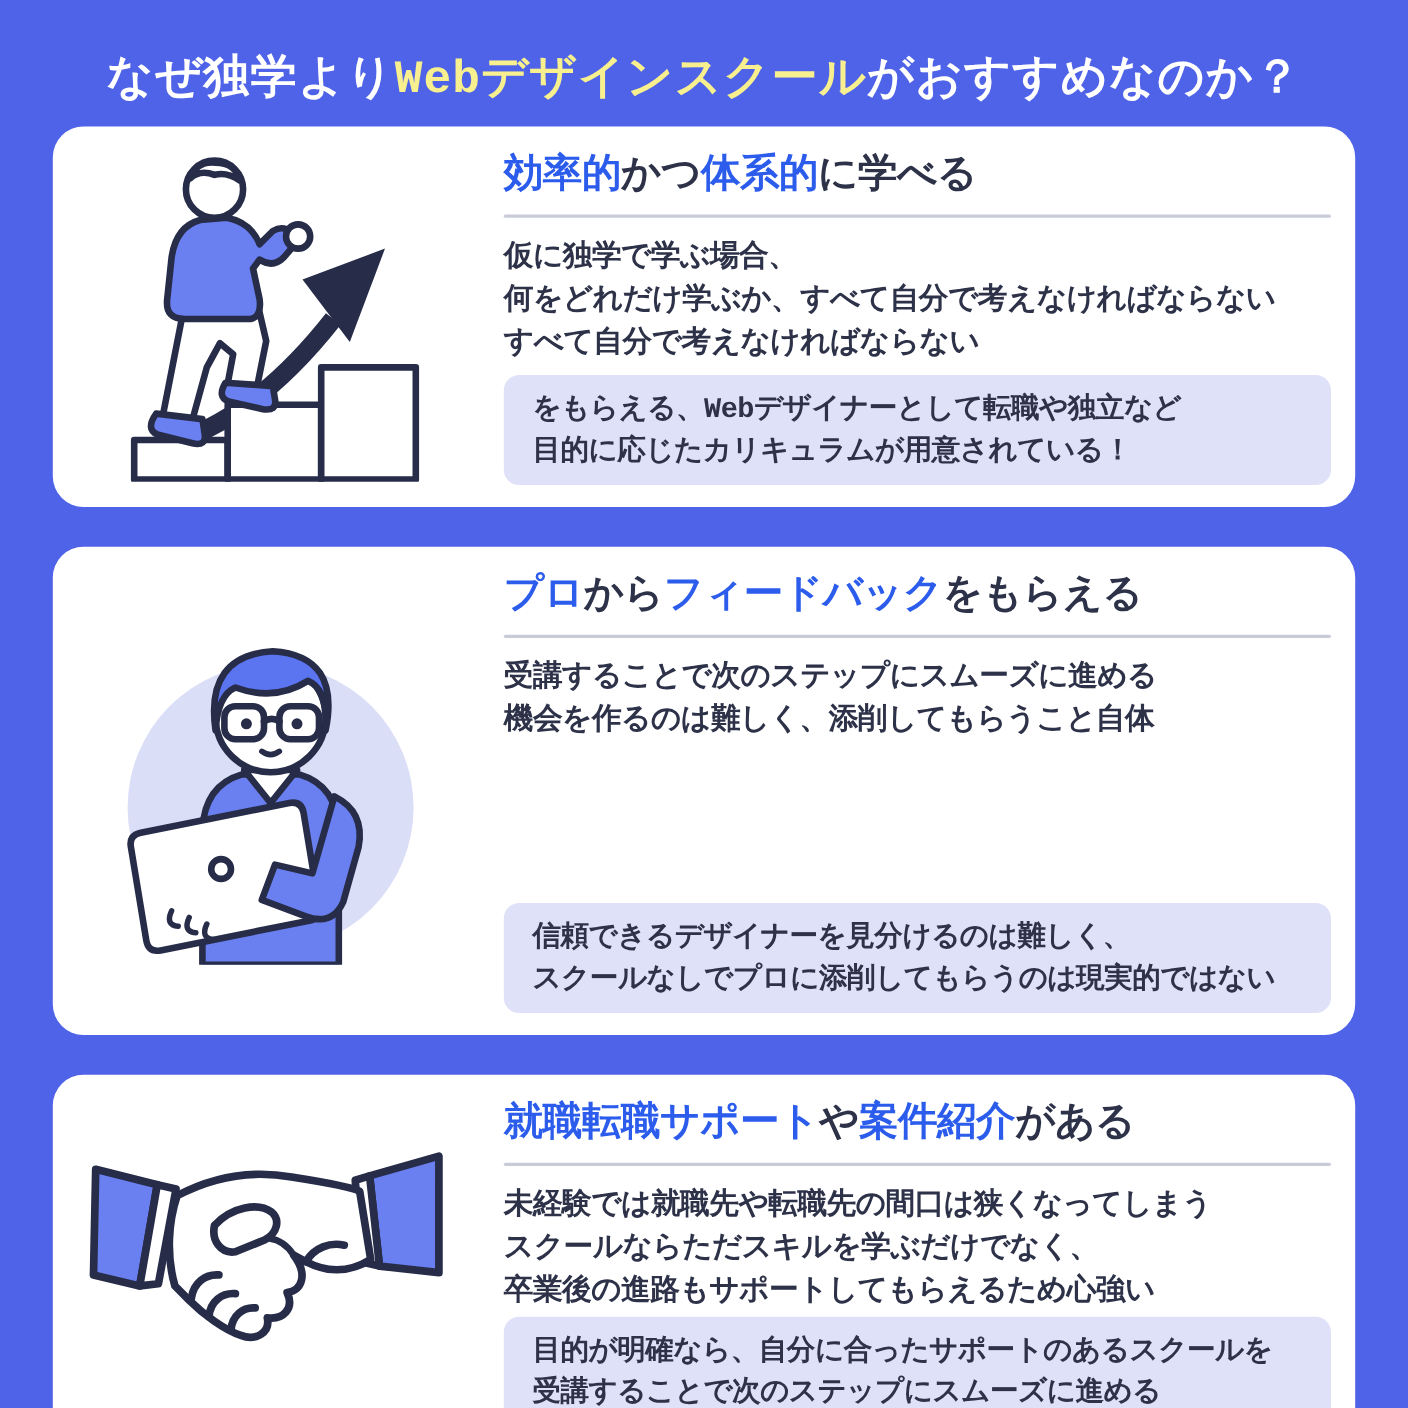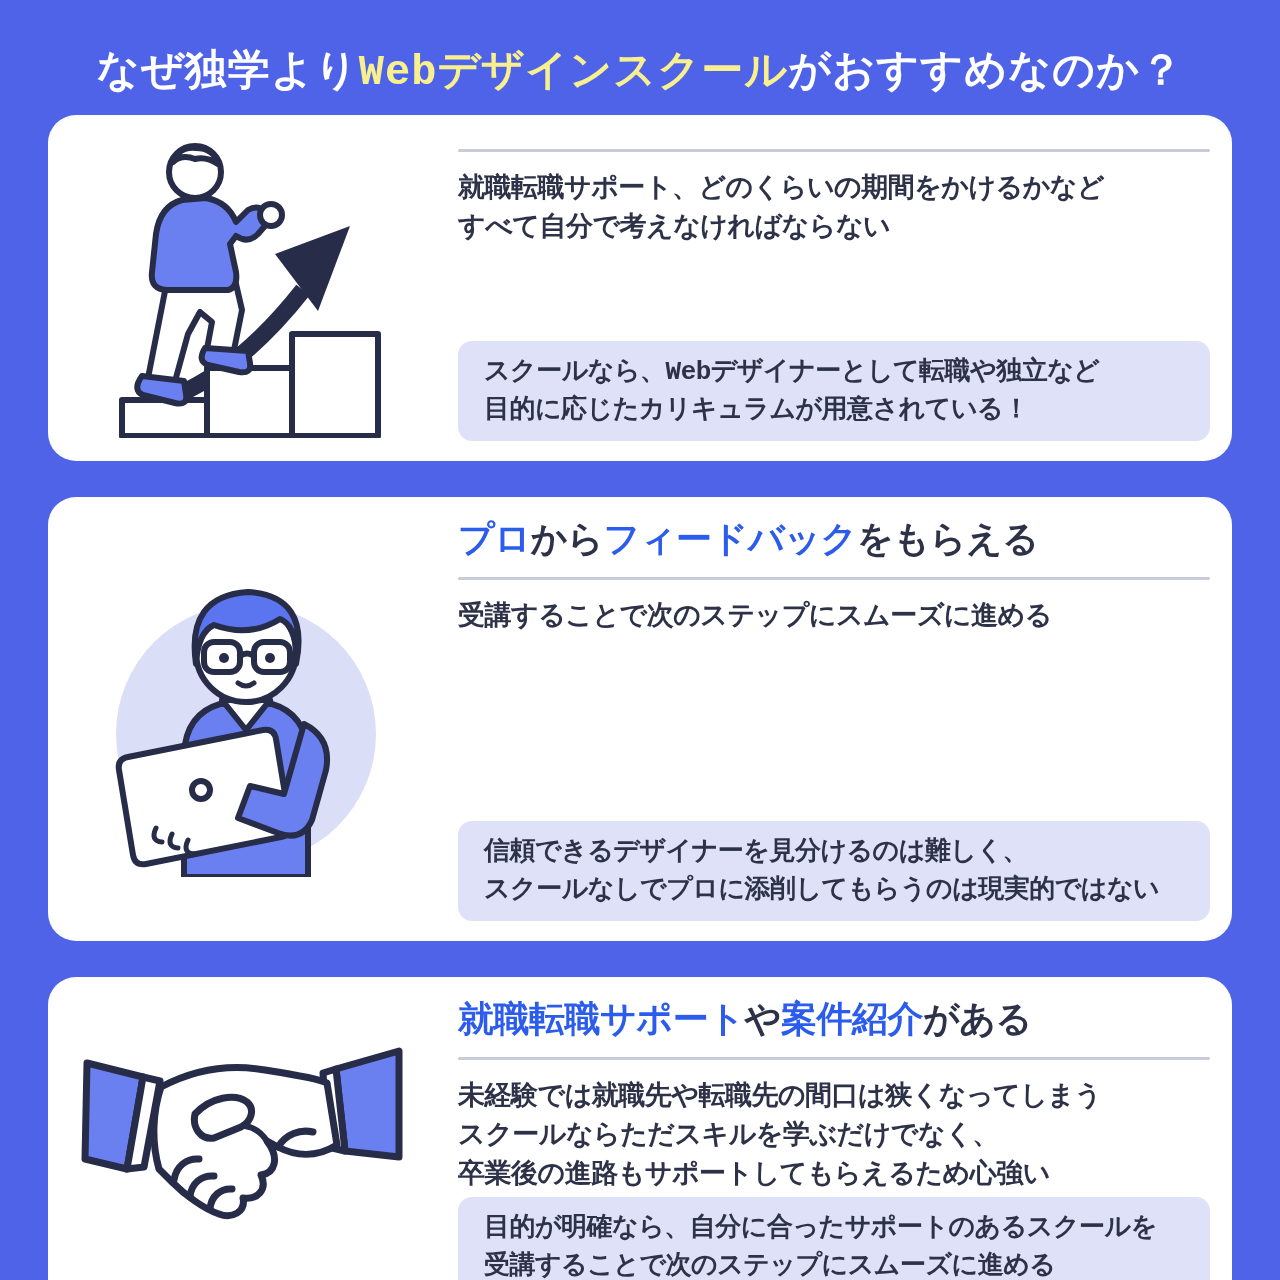--- a/index.html
+++ b/index.html
@@ -96,27 +96,29 @@
           <path d="M64 238 q -10 14 1 19 l 32 8 q 13 3 11 -9 l -2 -13 z" fill="#6b80f0"></path>
           <path d="M127 210 q -8 13 3 17 l 31 7 q 13 2 11 -9 l -2 -12 z" fill="#6b80f0"></path>
           <path d="M104 62 Q 82 68 78 96 L 74 134 Q 72 152 90 152 L 150 152 Q 160 150 158 134 L 152 106 L 158 98 Q 170 106 180 96 L 192 82 Q 184 64 170 72 L 158 84 Q 150 64 128 60 Z" fill="#6b80f0"></path>
           <circle cx="193" cy="77" r="11" fill="#ffffff"></circle>
           <circle cx="117" cy="34" r="26" fill="#ffffff"></circle>
           <path d="M95 24 Q 101 8 118 10 Q 136 10 140 26 Q 128 18 117 21 Q 104 16 95 24" fill="#ffffff"></path>
         </g>
       </svg>
     </div>
     <div class="card-content">
+      <h2 class="card-heading"><span class="accent">効率的</span><span>かつ</span><span class="accent">体系的</span><span>に学べる</span></h2>
       <div class="divider"></div>
       <div class="card-body">
-        <span>就職転職サポート、どのくらいの期間をかけるかなど</span>
+        <span>仮に独学で学ぶ場合、</span>
+        <span>何をどれだけ学ぶか、すべて自分で考えなければならない</span>
         <span>すべて自分で考えなければならない</span>
       </div>
       <div class="callout">
-        <span>スクールなら、Webデザイナーとして転職や独立など</span>
+        <span>をもらえる、Webデザイナーとして転職や独立など</span>
         <span>目的に応じたカリキュラムが用意されている！</span>
       </div>
     </div>
   </section>
 
   <section class="card card-2">
     <div class="card-figure">
       <svg viewBox="0 0 300 315" width="300" height="315">
         <circle cx="148" cy="172" r="130" fill="#dbdef7"></circle>
         <g stroke="#272c49" stroke-width="6" stroke-linejoin="round" stroke-linecap="round">
@@ -140,20 +142,21 @@
           <path d="M206 162 Q 234 176 228 208 L 214 258 Q 204 280 180 271 L 140 256 L 152 224 L 186 232 Z" fill="#6b80f0"></path>
           <path d="M58 266 q -6 13 6 14 M74 272 q -6 13 6 14 M90 278 q -6 13 6 14" fill="none" stroke-width="5"></path>
         </g>
       </svg>
     </div>
     <div class="card-content">
       <h2 class="card-heading"><span class="accent">プロ</span><span>から</span><span class="accent">フィードバック</span><span>をもらえる</span></h2>
       <div class="divider"></div>
       <div class="card-body">
         <span>受講することで次のステップにスムーズに進める</span>
+        <span>機会を作るのは難しく、添削してもらうこと自体</span>
       </div>
       <div class="callout">
         <span>信頼できるデザイナーを見分けるのは難しく、</span>
         <span>スクールなしでプロに添削してもらうのは現実的ではない</span>
       </div>
     </div>
   </section>
 
   <section class="card card-3">
     <div class="card-figure">

